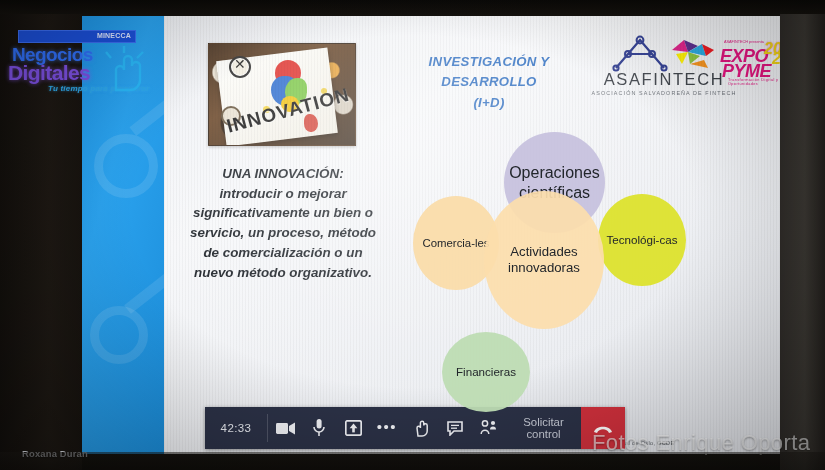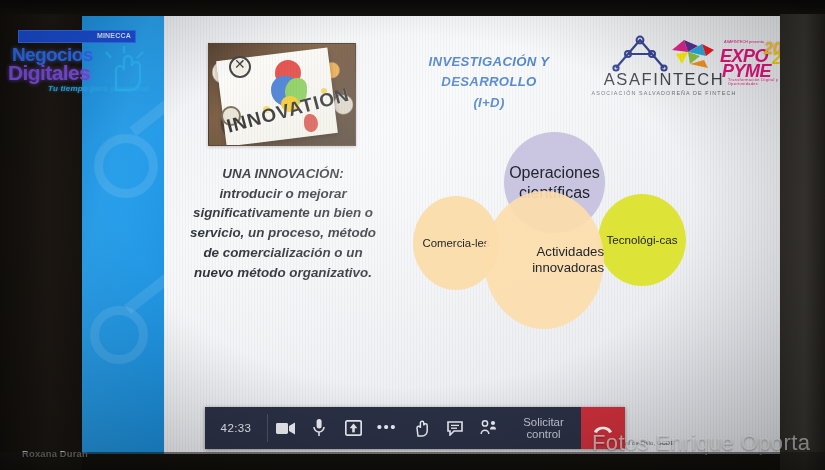--- a/index.html
+++ b/index.html
@@ -123,21 +123,21 @@
   .b-comer { left:249px; top:180px; width:86px; height:94px;
     background:rgba(250,220,170,.95); font-size:11.4px; z-index:2; }
   .b-tecno { left:434px; top:178px; width:88px; height:92px;
     background:rgba(221,226,41,.93); font-size:11.6px; z-index:2; }
   .b-finan { left:278px; top:316px; width:88px; height:80px;
     background:rgba(189,220,178,.94); font-size:11.6px; z-index:2; }
   .b-organ { left:381px; top:324px; width:80px; height:80px;
     background:rgba(168,211,237,.95); font-size:11.4px; z-index:2; }
   .b-center { left:320px; top:175px; width:120px; height:138px;
     background:rgba(252,222,172,.93); font-size:13.2px; z-index:3;
-    font-weight:400;text-align:right; }
+    font-weight:400; }
 
   .oslo { position:absolute; left:446px; top:424px; font-size:5.6px; color:#5c6066;
     letter-spacing:.3px; }
 
   
   .callbar { position:absolute; left:205px; top:407px; width:420px; height:42px;
     background:#2b3146; display:flex; align-items:center;
     box-shadow:0 1px 4px rgba(0,0,0,.4); }
   .cb-timer { width:62px; text-align:center; color:#e7e9ef; font-size:11.5px;
     letter-spacing:.4px; }
@@ -231,20 +231,21 @@
       <div class="expo-e">EXPO</div>
       <div class="expo-p">PYME</div>
       <div class="expo-20">20</div>
       <div class="expo-20b">20</div>
       <div class="expo-tag">Transformación Digital y Oportunidades</div>
     </div>
 
     <div class="bubble b-cient">Operaciones científicas</div>
     <div class="bubble b-comer">Comercia-les</div>
     <div class="bubble b-tecno">Tecnológi-cas</div>
+    <div class="bubble b-finan">Financieras</div>
     <div class="bubble b-center">Actividades innovadoras</div>
 
     <div class="oslo">Manual de Oslo, OCDE</div>
 
     <div class="scanlines"></div>
     <div class="slide-glow"></div>
   </div>
 
   <div style="position:absolute;left:4px;top:26px;width:150px;height:76px;">
     <div style="position:absolute;left:14px;top:4px;width:118px;height:13px;

